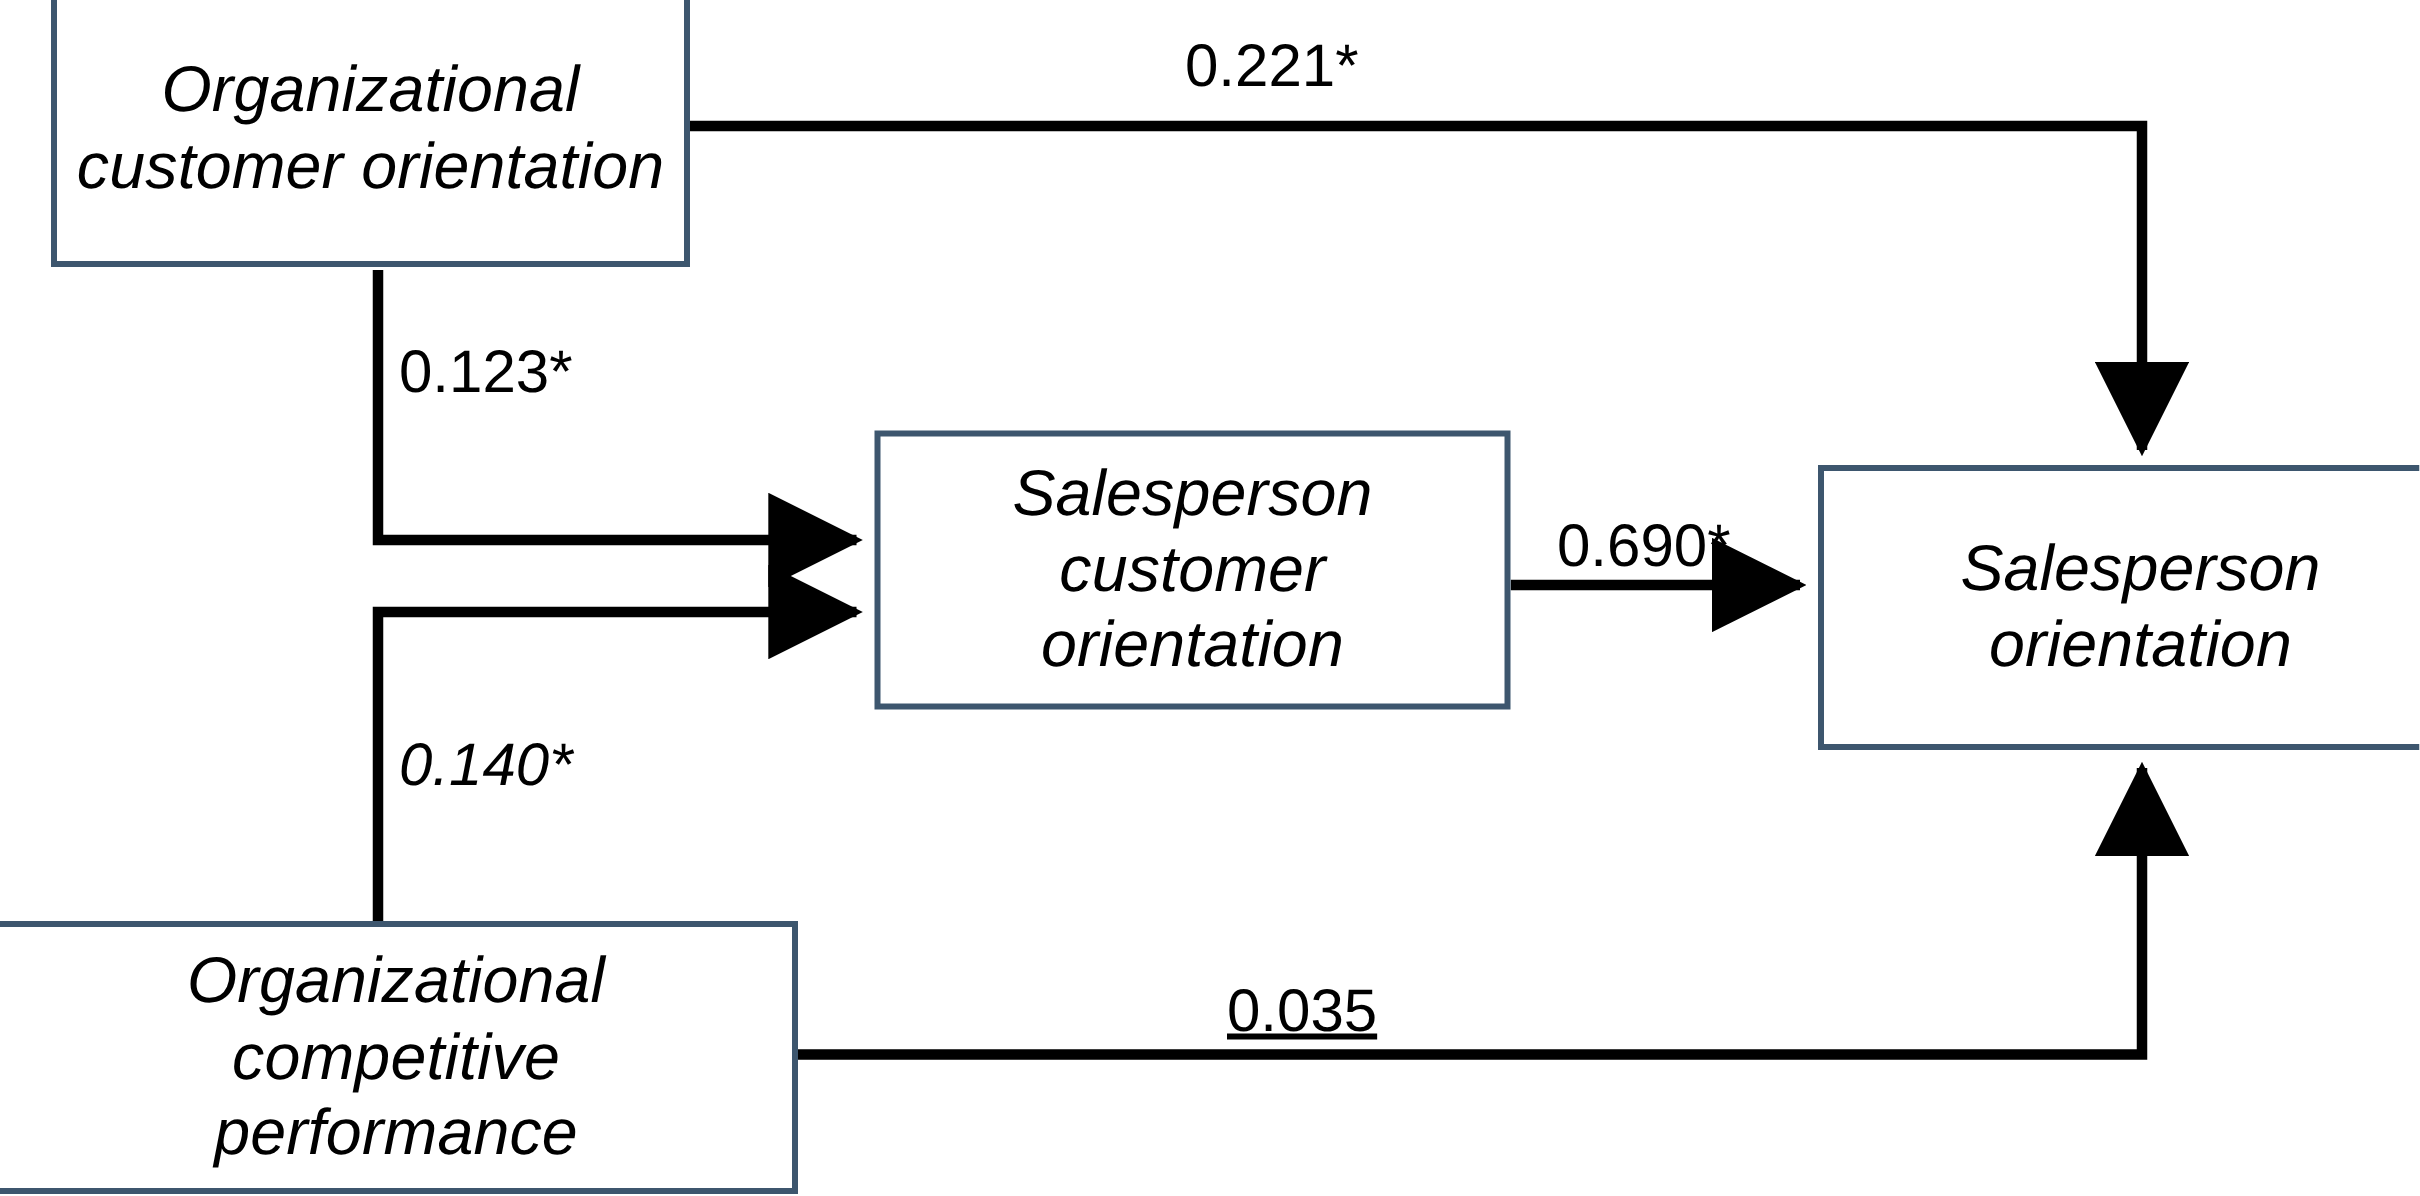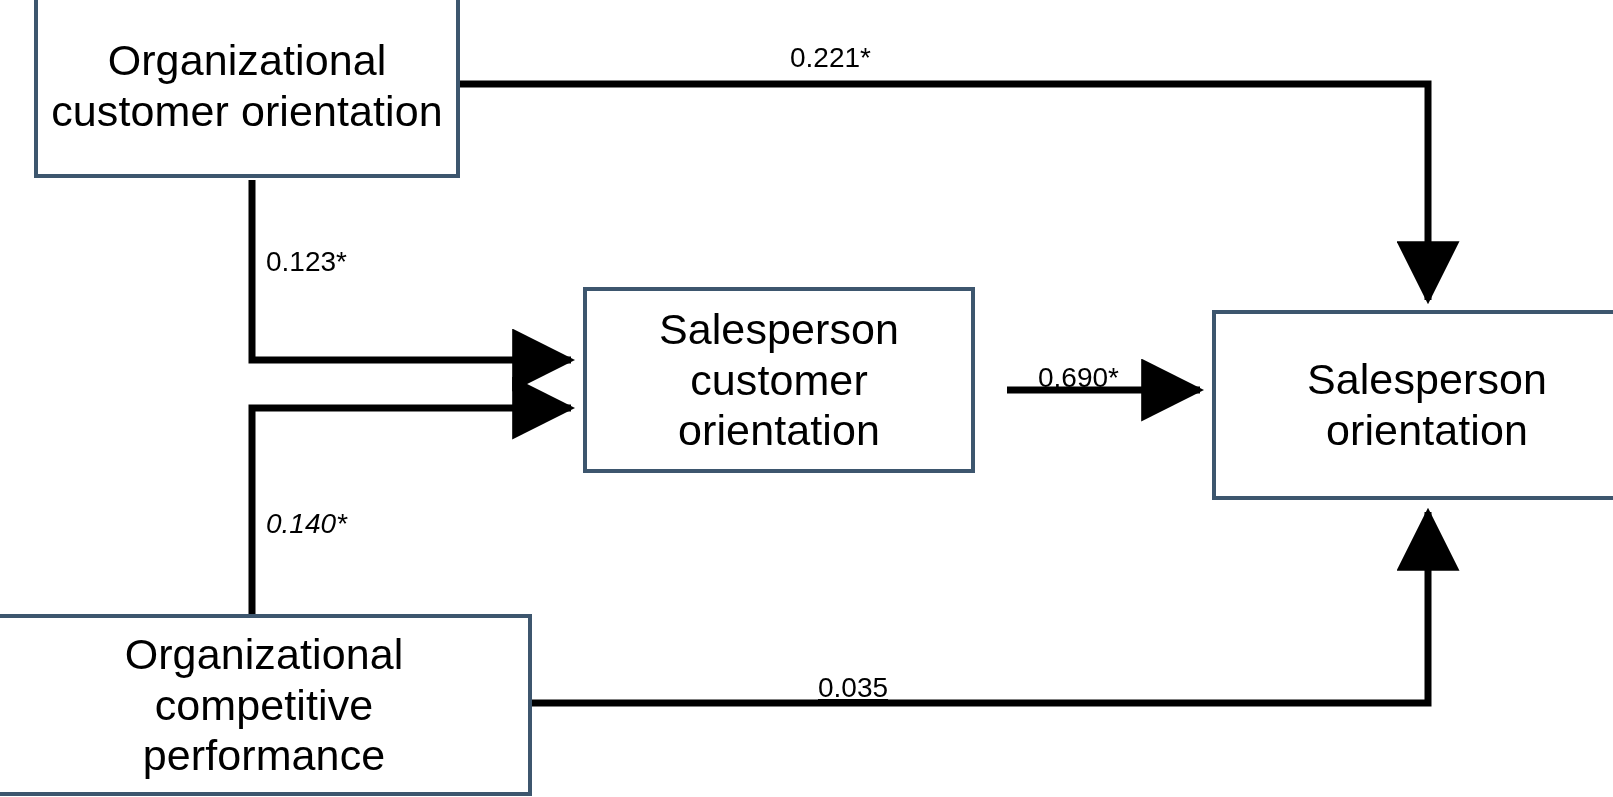--- a/index.html
+++ b/index.html
@@ -30,47 +30,47 @@
     color: #000000;
     font-size: 43px;
     line-height: 1.18;
     letter-spacing: 0.1px;
     z-index: 3;
   }
   .node-label {
     display: block;
     padding: 0 10px;
     white-space: pre-line;
+    font-style: italic;
   }
 
   
   #node-oco       { left: 34px;   top: -6px;  width: 426px; height: 184px; }
-  #node-sco       { left: 583px;  top: 287px; width: 392px; height: 186px; }
+  #node-sco       { left: 583px;  top: 287px; width: 424px; height: 186px; }
   #node-sp        { left: 1212px; top: 310px; width: 430px; height: 190px; }
   #node-ocompo    { left: -4px;   top: 614px; width: 536px; height: 182px; }
 
   
   #edges {
     position: absolute;
     left: 0;
     top: 0;
     width: 1613px;
     height: 797px;
     z-index: 2;
     pointer-events: none;
   }
 
   .edge-label {
     position: absolute;
     color: #000000;
-    font-size: 28px;
+    font-size: 40px;
     line-height: 1;
     white-space: nowrap;
     z-index: 4;
-    margin-top: 20px;
   }
   #label-h1 { left: 790px;  top: 24px;  }
   #label-h2 { left: 266px;  top: 228px; }
   #label-h3 { left: 266px;  top: 490px; font-style: italic; }
   #label-h4 { left: 1038px; top: 344px; }
   #label-h5 { left: 818px;  top: 654px; text-decoration: underline; }
 </style>
 </head>
 <body>
 

